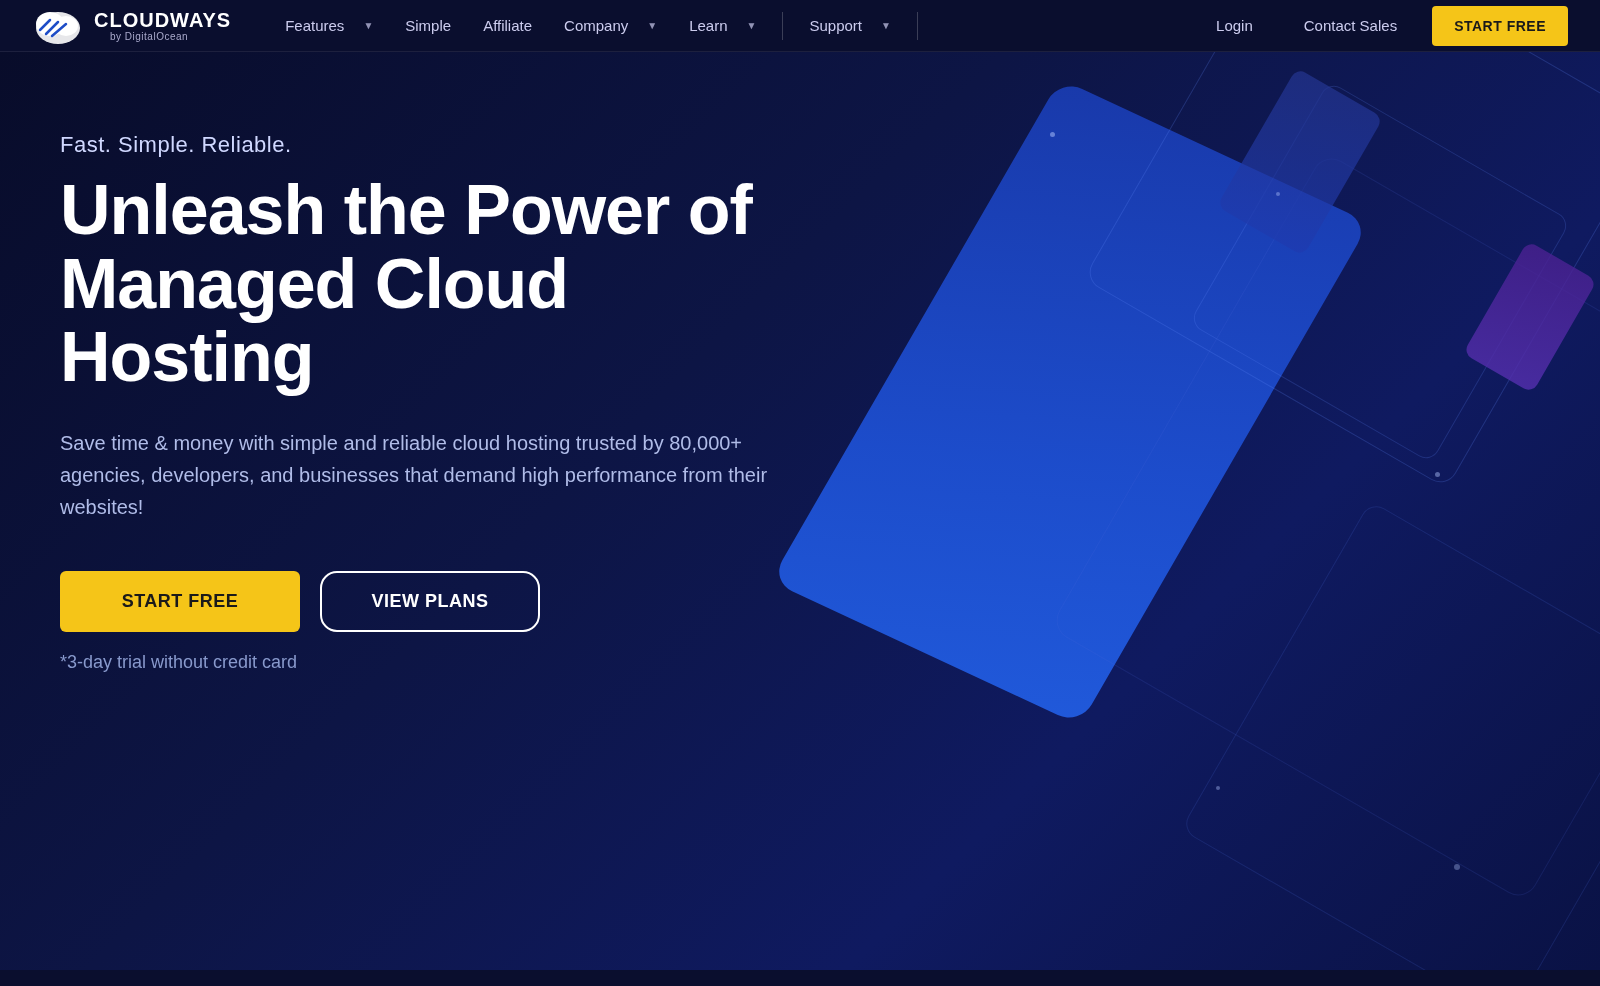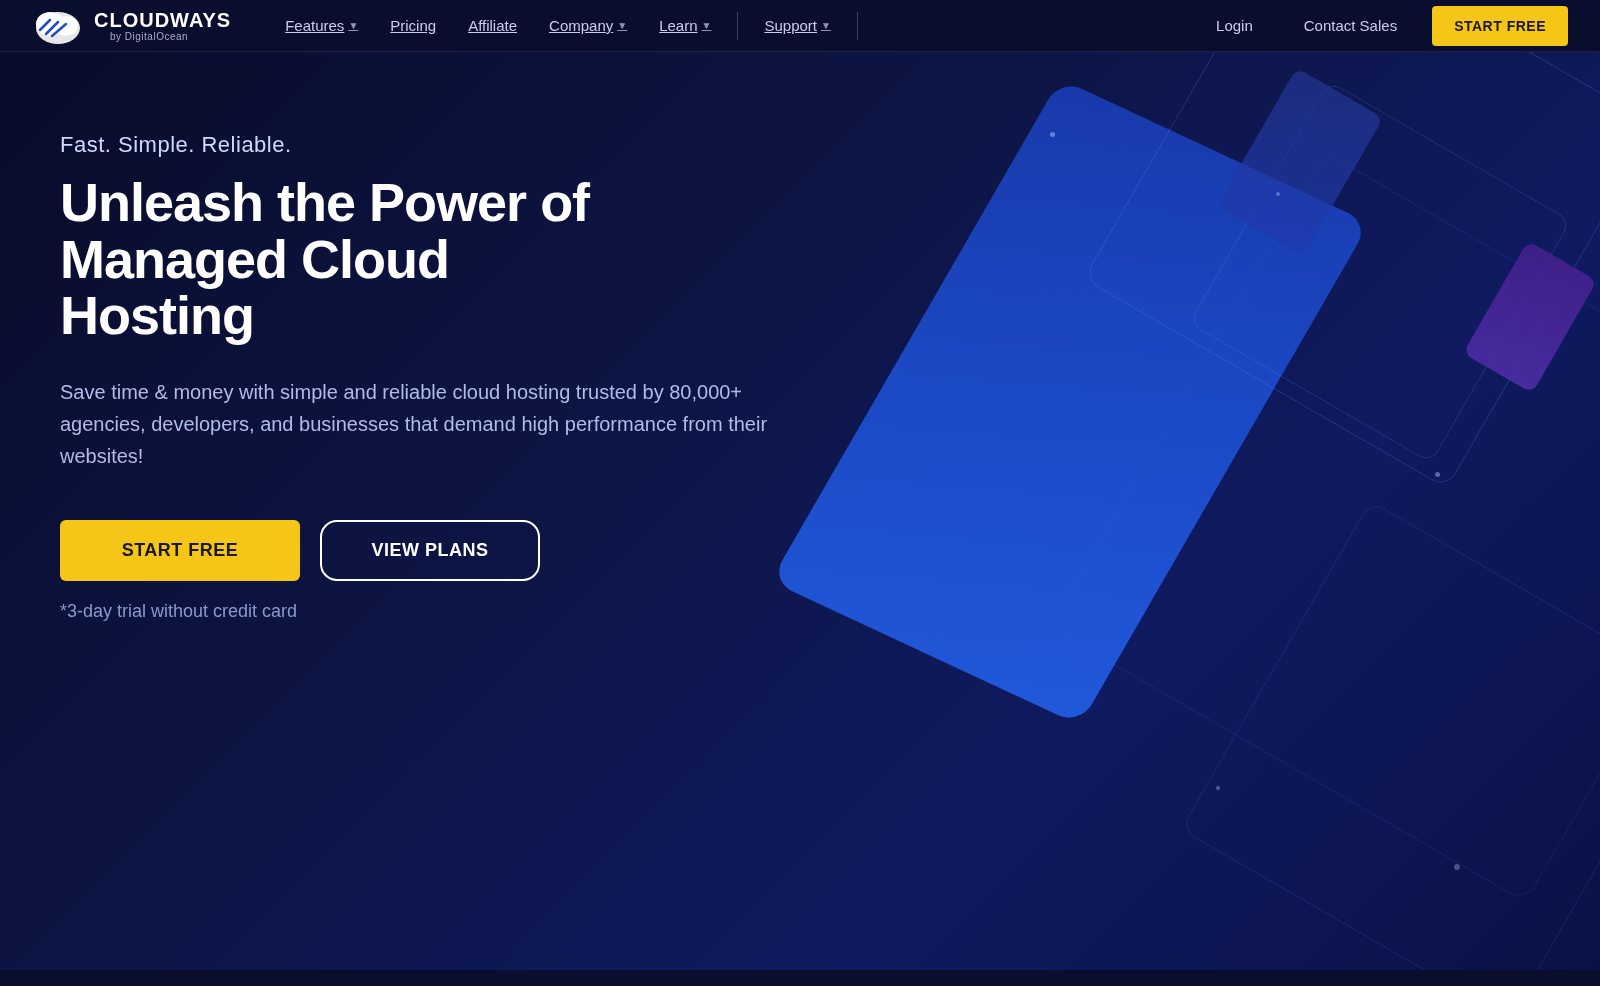--- a/index.html
+++ b/index.html
@@ -64,28 +64,27 @@
     .nav-links {
       display: flex;
       align-items: center;
       gap: 4px;
       flex: 1;
     }
 
     .nav-item {
       display: flex;
       align-items: center;
-      gap: 4px;
+      gap: 19px;
       padding: 8px 14px;
       color: #ccccee;
       font-size: 15px;
       cursor: pointer;
       border-radius: 4px;
       white-space: nowrap;
-      text-decoration: underline;
     }
 
     .nav-chevron {
       font-size: 10px;
       opacity: 0.7;
     }
 
     .nav-divider {
       width: 1px;
       height: 28px;
@@ -157,21 +156,21 @@
 
     .hero-tagline {
       font-size: 22px;
       font-weight: 400;
       color: #d0d8ff;
       margin-bottom: 16px;
       letter-spacing: 0.5px;
     }
 
     .hero-title {
-      font-size: 54px;
+      font-size: 70px;
       font-weight: 800;
       color: #ffffff;
       line-height: 1.05;
       margin-bottom: 32px;
       letter-spacing: -1px;
     }
 
     .hero-description {
       font-size: 20px;
       color: #b0bce8;
@@ -239,21 +238,21 @@
       <span class="logo-sub">by DigitalOcean</span>
     </div>
   </div>
 
   <div class="nav-links">
     <div class="nav-item">
       <span>Features</span>
       <span class="nav-chevron">▼</span>
     </div>
     <div class="nav-item">
-      <span>Pricing</span>
+      <span>Simple</span>
     </div>
     <div class="nav-item">
       <span>Affiliate</span>
     </div>
     <div class="nav-item">
       <span>Company</span>
       <span class="nav-chevron">▼</span>
     </div>
     <div class="nav-item">
       <span>Learn</span>

